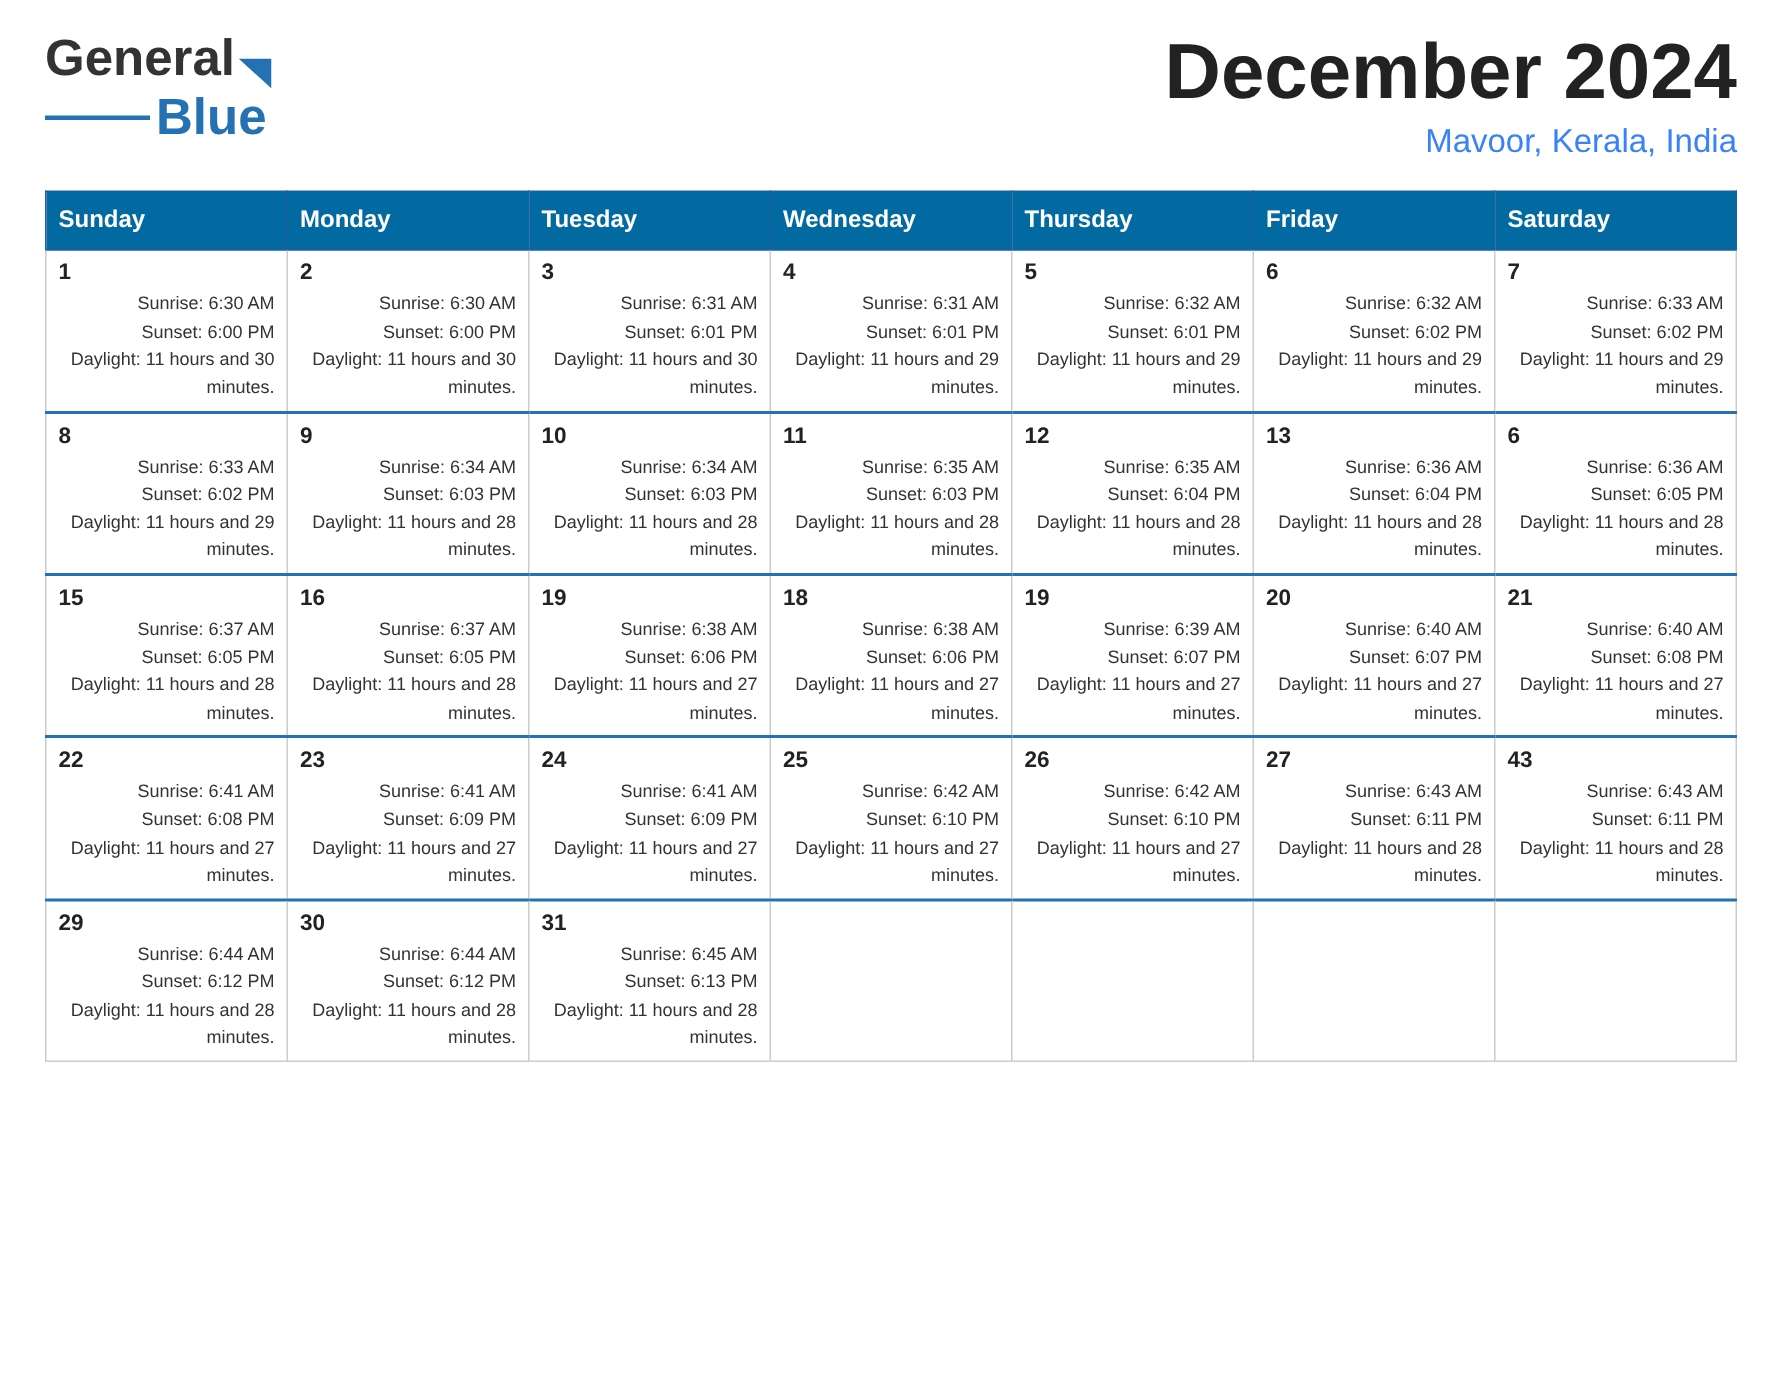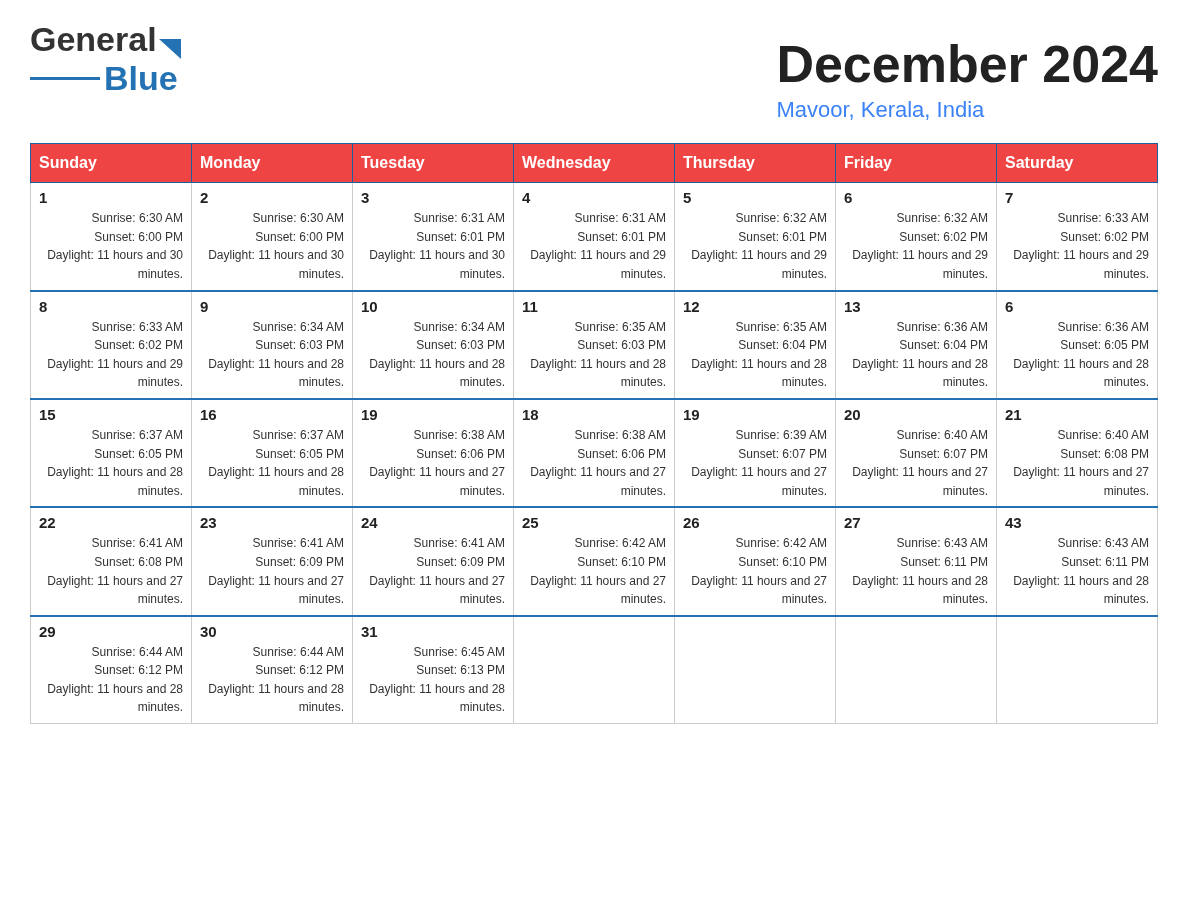--- a/index.html
+++ b/index.html
@@ -14,41 +14,40 @@
       display: flex;
       justify-content: space-between;
       align-items: flex-start;
       margin-bottom: 20px;
     }
     .logo {
       display: flex;
       flex-direction: column;
     }
     .title-section {
-      text-align: left;
-      margin-top: 16px;
+      text-align: right;
     }
     .month-title {
       font-size: 52px;
       font-weight: bold;
       color: #222;
       line-height: 1.1;
     }
     .location {
       font-size: 22px;
       color: #3b82f6;
       margin-top: 4px;
     }
     .calendar-table {
       width: 100%;
       border-collapse: collapse;
       border: 1px solid #ccc;
     }
     .calendar-table th {
-      background: #ef4444;
+      background: #0369a1;
       color: #fff;
       font-size: 16px;
       font-weight: bold;
       padding: 10px 8px;
       text-align: left;
       border: 1px solid #1a5fa0;
     }
     .calendar-table td {
       vertical-align: top;
       border: 1px solid #ccc;

